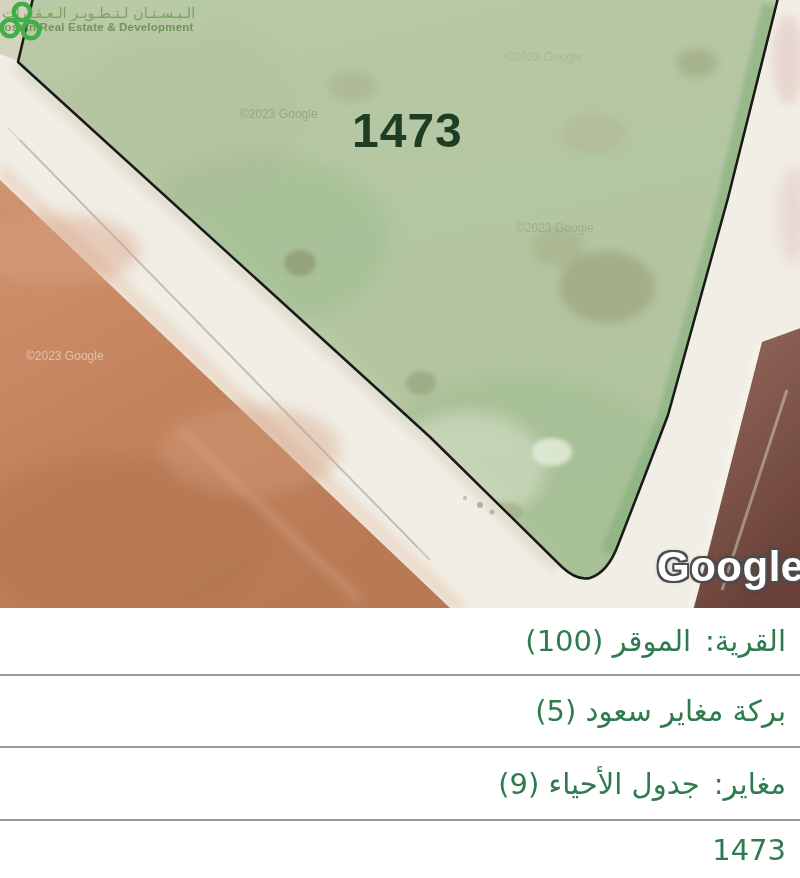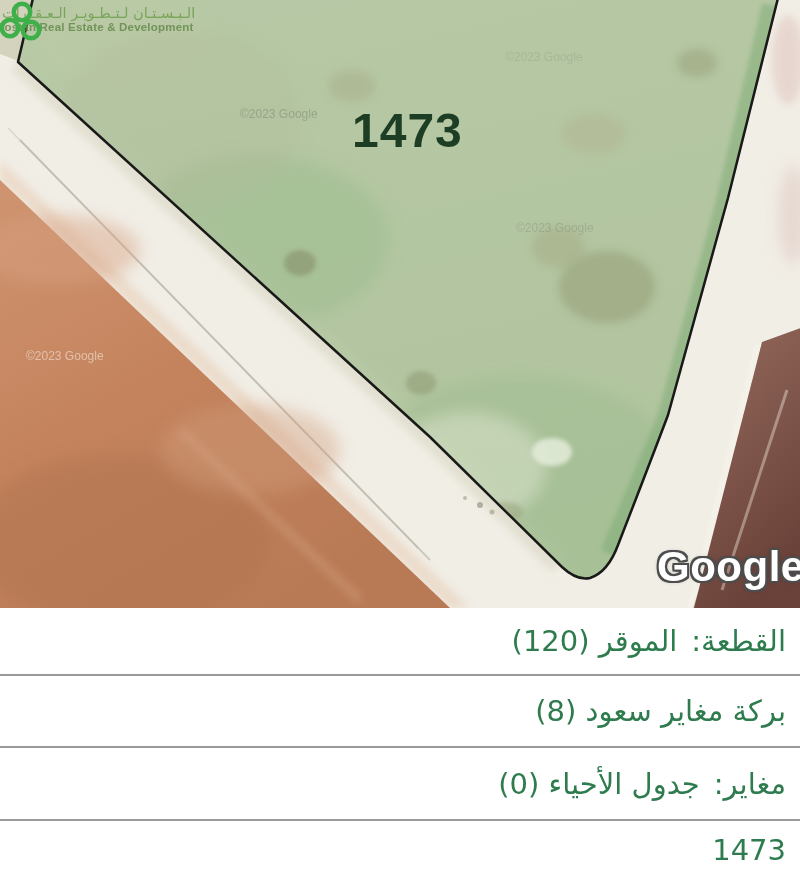--- a/index.html
+++ b/index.html
@@ -140,28 +140,28 @@
     <div class="overlay wm wm1">©2023 Google</div>
     <div class="overlay wm wm2">©2023 Google</div>
     <div class="overlay wm wm3">©2023 Google</div>
     <div class="overlay wm wm4">©2023 Google</div>
 
     <div class="overlay glogo">Google</div>
   </div>
 
   <div class="details">
     <div class="row row-sep r1">
-      <span class="lbl">القطعة:</span>
-      <span class="val">الموقر (120)</span>
+      <span class="lbl">القرية:</span>
+      <span class="val">الموقر (100)</span>
     </div>
     <div class="row row-sep r2">
-      <span class="val">بركة مغاير سعود (8)</span>
+      <span class="val">بركة مغاير سعود (5)</span>
     </div>
     <div class="row row-sep r3">
       <span class="lbl">مغاير:</span>
-      <span class="val">جدول الأحياء (0)</span>
+      <span class="val">جدول الأحياء (9)</span>
     </div>
     <div class="row r4">
       <span class="val">1473</span>
     </div>
   </div>
 
 </div>
 
 </body></html>

